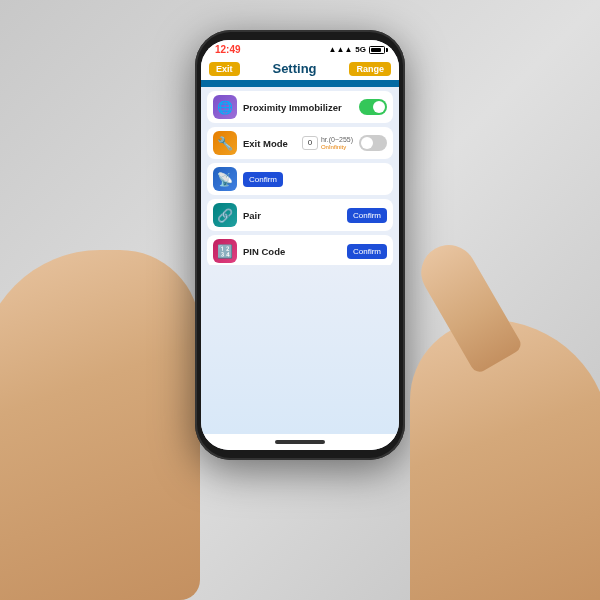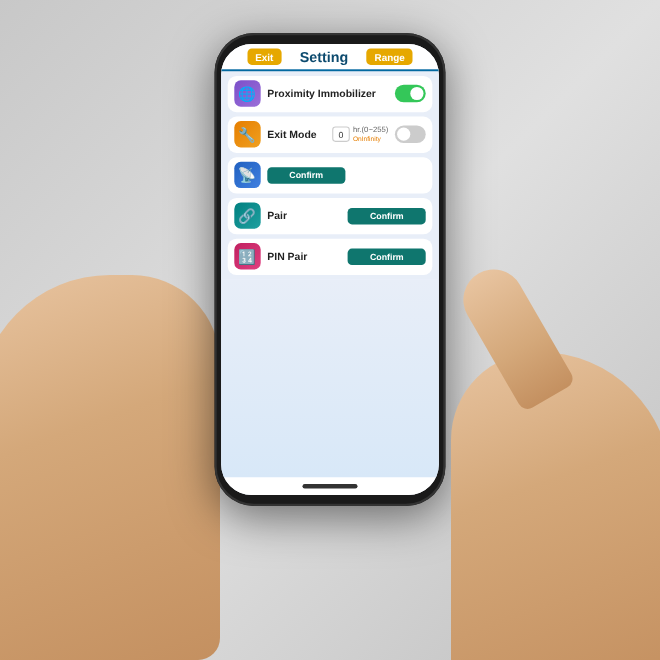--- a/index.html
+++ b/index.html
@@ -140,23 +140,24 @@
       width: 80%;
       height: 100%;
       background: #000;
       border-radius: 1px;
     }
 
     
     .app-header {
       background: #fff;
       display: flex;
+      align-items: center;
       justify-content: space-between;
-      padding: 4px 24px;
-      border-bottom: 2px solid #0369a1;
+      padding: 4px 8px;
+      border-bottom: 7px solid #0369a1;
       flex-shrink: 0;
     }
 
     .header-btn {
       font-size: 9px;
       font-weight: 700;
       color: #fff;
       background: #e6a800;
       border: none;
       border-radius: 4px;
@@ -239,25 +240,25 @@
     .toggle-off {
       background: #ccc;
     }
 
     .toggle-off::after {
       left: 2px;
       right: auto;
     }
 
     .confirm-btn {
-      background: #0f766e;
+      background: #1d4ed8;
       color: #fff;
       font-size: 8px;
-      font-weight: 700;
-      padding: 3px 20px;
+      font-weight: 400;
+      padding: 3px 6px;
       border-radius: 4px;
       border: none;
       cursor: pointer;
       flex-shrink: 0;
     }
 
     .valet-input {
       display: flex;
       align-items: center;
       gap: 3px;
@@ -306,20 +307,30 @@
 </head>
 <body>
 
 <div class="scene">
 
   <div class="hand-left"></div>
 
   <div class="phone">
     <div class="phone-screen">
 
+      <div class="status-bar">
+        <span class="status-time">12:49</span>
+        <div class="status-icons">
+          <span>▲▲▲</span>
+          <span>5G</span>
+          <div class="battery-icon">
+            <div class="battery-fill"></div>
+          </div>
+        </div>
+      </div>
 
       <div class="app-header">
         <button class="header-btn">Exit</button>
         <span class="header-title">Setting</span>
         <button class="header-btn">Range</button>
       </div>
 
       <div class="settings-list">
 
         <div class="setting-row">
@@ -347,21 +358,21 @@
         </div>
 
         <div class="setting-row">
           <div class="setting-icon icon-teal">🔗</div>
           <span class="setting-label">Pair</span>
           <button class="confirm-btn">Confirm</button>
         </div>
 
         <div class="setting-row">
           <div class="setting-icon icon-pink">🔢</div>
-          <span class="setting-label">PIN Pair</span>
+          <span class="setting-label">PIN Code</span>
           <button class="confirm-btn">Confirm</button>
         </div>
 
       </div>
 
       <div style="flex:1; background: linear-gradient(180deg, #e8eef8 0%, #d8e8f8 100%);"></div>
 
       <div class="bottom-bar">
         <div class="home-indicator"></div>
       </div>

